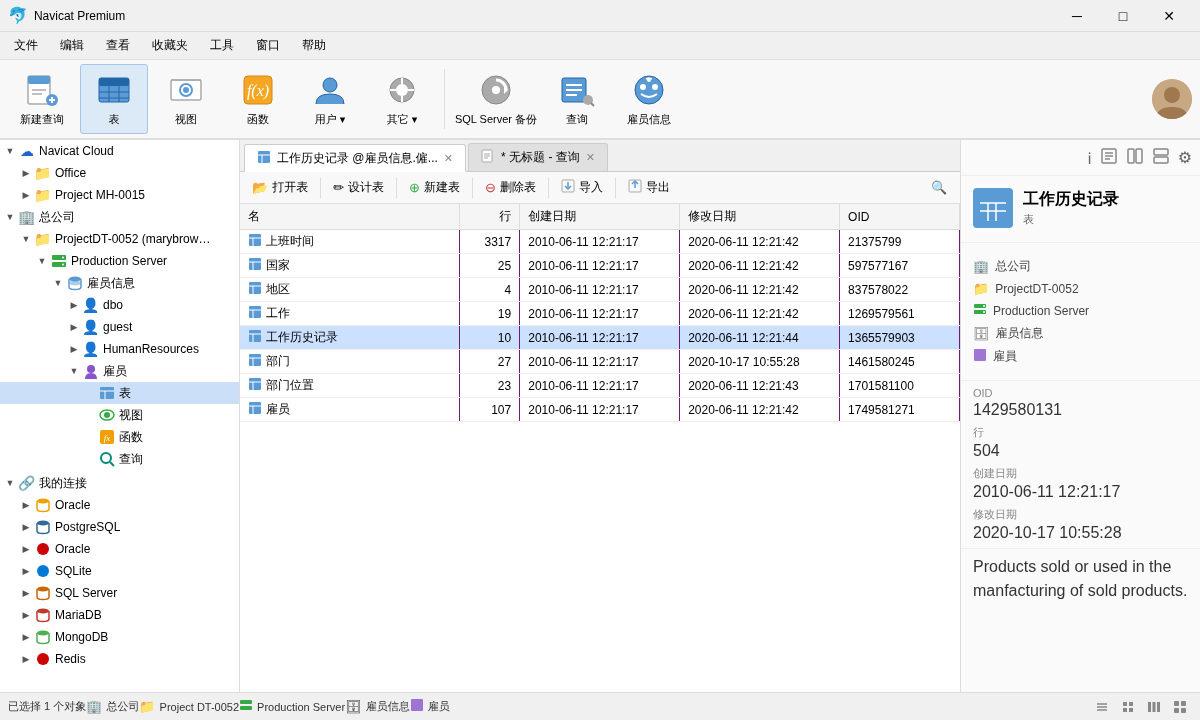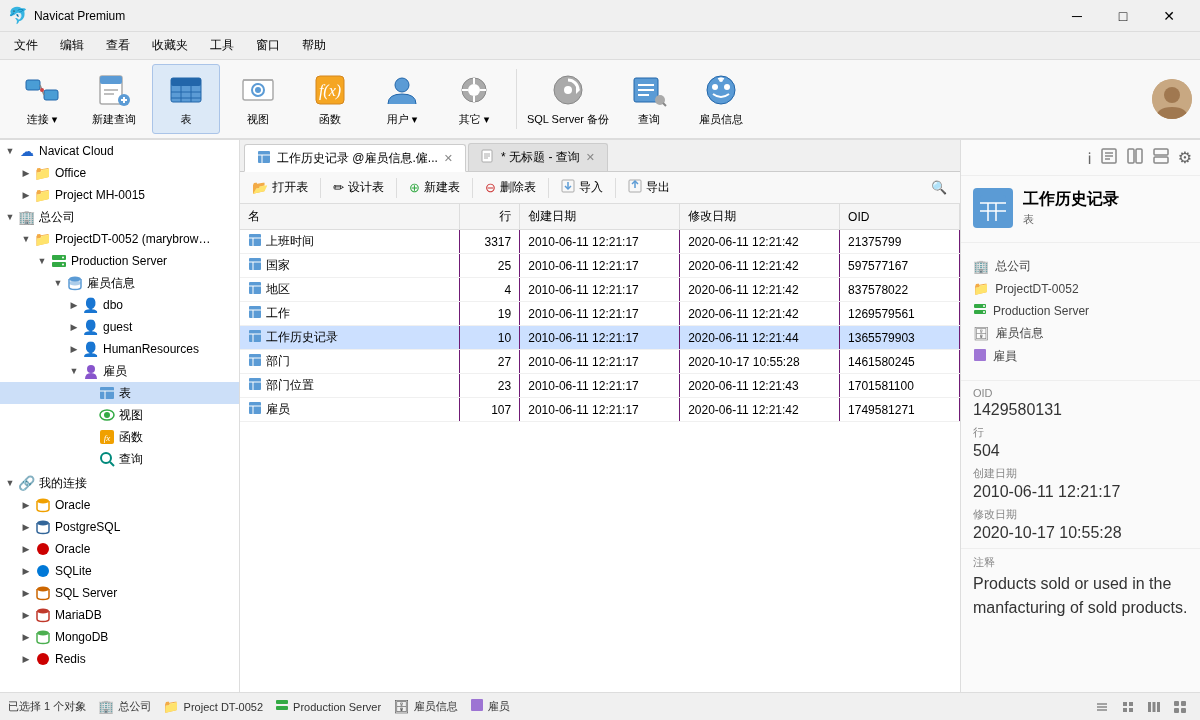--- a/index.html
+++ b/index.html
@@ -232,21 +232,21 @@
     
     .status-bar {
       height: 28px;
       background: #f0f0f0;
       border-top: 1px solid #ddd;
       display: flex;
       align-items: center;
       padding: 0 8px;
       font-size: 11px;
       color: #333;
-      gap: 12px;
+      gap: 0;
     }
     .status-item { display: flex; align-items: center; gap: 4px; }
     .status-icon { font-size: 13px; }
     .status-spacer { flex: 1; }
     .status-view-btns { display: flex; gap: 2px; }
     .status-view-btn { width: 24px; height: 20px; display: flex; align-items: center; justify-content: center; cursor: pointer; border-radius: 2px; font-size: 13px; }
 
     
     ::-webkit-scrollbar { width: 8px; height: 8px; }
     ::-webkit-scrollbar-track { background: #f0f0f0; }
@@ -276,31 +276,20 @@
   <span class="menu-item">编辑</span>
   <span class="menu-item">查看</span>
   <span class="menu-item">收藏夹</span>
   <span class="menu-item">工具</span>
   <span class="menu-item">窗口</span>
   <span class="menu-item">帮助</span>
 </div>
 
 <div class="toolbar">
 
-  <button class="toolbar-btn">
-    <div class="toolbar-icon">
-      <svg width="36" height="36" viewBox="0 0 36 36">
-        <rect x="2" y="8" width="14" height="10" rx="2" fill="#4a9dd5" stroke="#2266aa" stroke-width="1"></rect>
-        <rect x="20" y="18" width="14" height="10" rx="2" fill="#4a9dd5" stroke="#2266aa" stroke-width="1"></rect>
-        <line x1="16" y1="13" x2="20" y2="23" stroke="#888" stroke-width="1.5"></line>
-        <circle cx="18" cy="18" r="2" fill="#cc4444"></circle>
-      </svg>
-    </div>
-    <span>连接 ▾</span>
-  </button>
 
   <button class="toolbar-btn">
     <div class="toolbar-icon">
       <svg width="36" height="36" viewBox="0 0 36 36">
         <rect x="4" y="4" width="22" height="28" rx="2" fill="#fff" stroke="#aaa" stroke-width="1.5"></rect>
         <rect x="4" y="4" width="22" height="8" rx="2" fill="#5b9bd5"></rect>
         <line x1="8" y1="18" x2="22" y2="18" stroke="#aaa" stroke-width="1.5"></line>
         <line x1="8" y1="22" x2="18" y2="22" stroke="#aaa" stroke-width="1.5"></line>
         <circle cx="28" cy="28" r="6" fill="#5b9bd5"></circle>
         <line x1="28" y1="25" x2="28" y2="31" stroke="white" stroke-width="2"></line>
@@ -970,21 +959,20 @@
     <div class="panel-value">504</div>
 
     <div class="panel-label">创建日期</div>
     <div class="panel-value">2010-06-11 12:21:17</div>
 
     <div class="panel-label">修改日期</div>
     <div class="panel-value">2020-10-17 10:55:28</div>
 
     <div class="panel-divider"></div>
 
-    <div class="panel-label">注释</div>
     <div class="panel-value" style="white-space:normal; line-height:1.5;">Products sold or used in the manfacturing of sold products.</div>
 
   </div>
 
 </div>
 
 <div class="status-bar">
   <span class="status-item">
     <span>已选择 1 个对象</span>
   </span>

